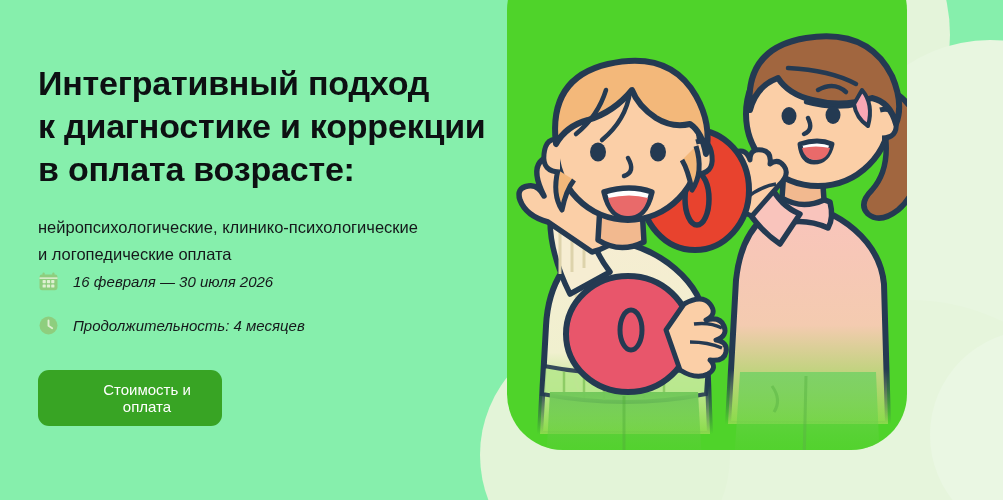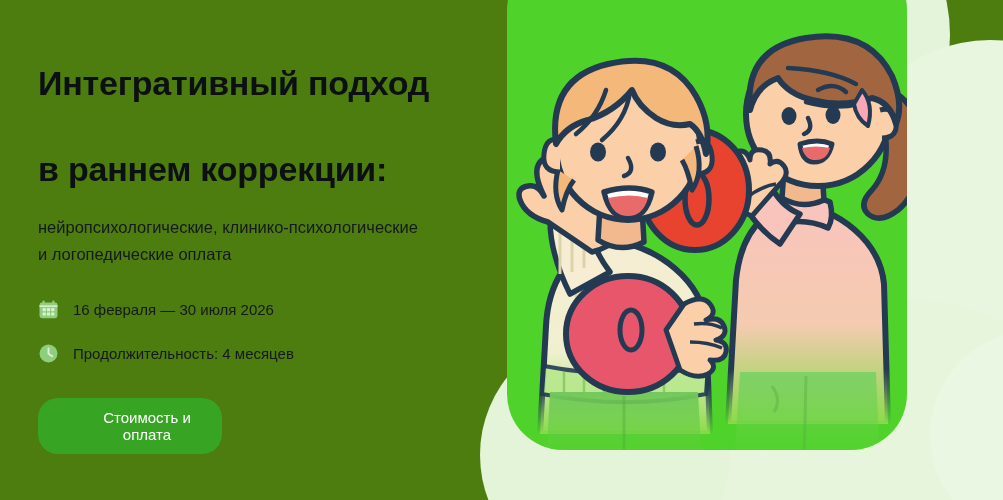--- a/index.html
+++ b/index.html
@@ -3,21 +3,21 @@
 <meta charset="utf-8">
 <style>
   html,body{margin:0;padding:0;}
   body{
     width:1003px;height:500px;overflow:hidden;
     font-family:"Liberation Sans","DejaVu Sans",sans-serif;
     background:#d9f0cd;
   }
   .hero{
     position:relative;width:1003px;height:500px;overflow:hidden;
-    background:#4d7c0f;
+    background:#86efac;
   }
   
   .bg-decor{position:absolute;inset:0;overflow:hidden;pointer-events:none;}
   .blob{position:absolute;border-radius:50%;background:#e4f4da;}
   .blob.b1{width:330px;height:330px;left:620px;top:-130px;}
   .blob.b2{width:300px;height:300px;left:840px;top:40px;background:#e8f6e0;}
   .blob.b3{width:420px;height:420px;left:700px;top:300px;background:#e6f5dc;}
   .blob.b4{width:250px;height:250px;left:480px;top:330px;background:#e3f4d8;}
   .blob.b5{width:210px;height:210px;left:930px;top:330px;background:#eaf7e3;}
 
@@ -27,30 +27,30 @@
   }
   .title{
     margin:0;padding-top:62px;
     font-size:34px;line-height:43px;font-weight:700;
     color:#0d1012;letter-spacing:-0.2px;
   }
   .subtitle{
     margin:0;padding-top:23px;
     font-size:16.5px;line-height:27px;font-weight:400;color:#15191b;
   }
-  .meta{margin-top:28px;}
+  .meta{font-style:italic;}
   .meta-row{
     display:flex;align-items:center;gap:14px;height:26px;margin-bottom:18px;
   }
   .meta-icon{width:21px;height:21px;flex:0 0 21px;display:block;}
   .meta-text{font-size:15px;color:#15191b;line-height:21px;white-space:nowrap;}
 
   .cta{
     margin-top:14px;display:inline-flex;align-items:center;justify-content:center;
-    width:184px;height:56px;border:none;border-radius:20px;
+    width:184px;height:56px;border:none;border-radius:11px;
     background:#38a424;color:#ffffff;
     font-family:"Liberation Sans","DejaVu Sans",sans-serif;
     font-size:15px;font-weight:400;cursor:pointer;padding-left:40px;
   }
 
   
   .illustration{
     position:absolute;left:488px;top:-6px;width:515px;height:470px;z-index:4;
   }
   .illustration svg{display:block;width:100%;height:100%;}
@@ -214,22 +214,22 @@
           <path d="M202 348 q 18 0 32 6" stroke="#243a52" stroke-width="3.5" fill="none"></path>
         </g>
       </g>
     </svg>
   </div>
 
   <div class="content">
 
     <h1 class="title">
       <span>Интегративный подход</span><br>
-      <br>
-      <span>в раннем коррекции:</span>
+      <span>к диагностике и коррекции</span><br>
+      <span>в оплата возрасте:</span>
     </h1>
 
     <p class="subtitle">
       <span>нейропсихологические, клинико-психологические</span><br>
       <span>и логопедические оплата</span>
     </p>
 
     <div class="meta">
 
       <div class="meta-row">

